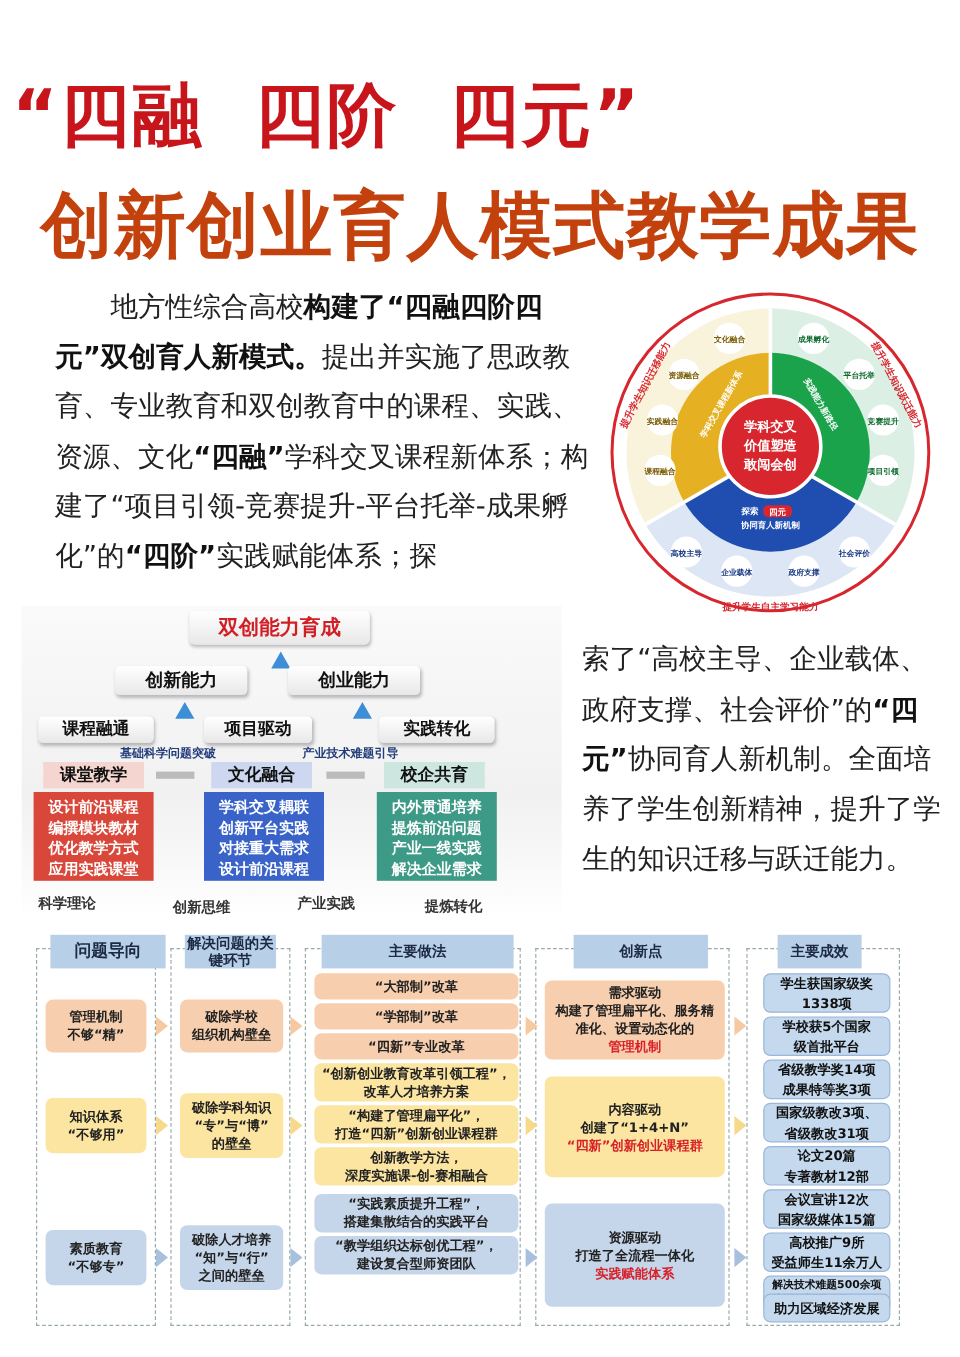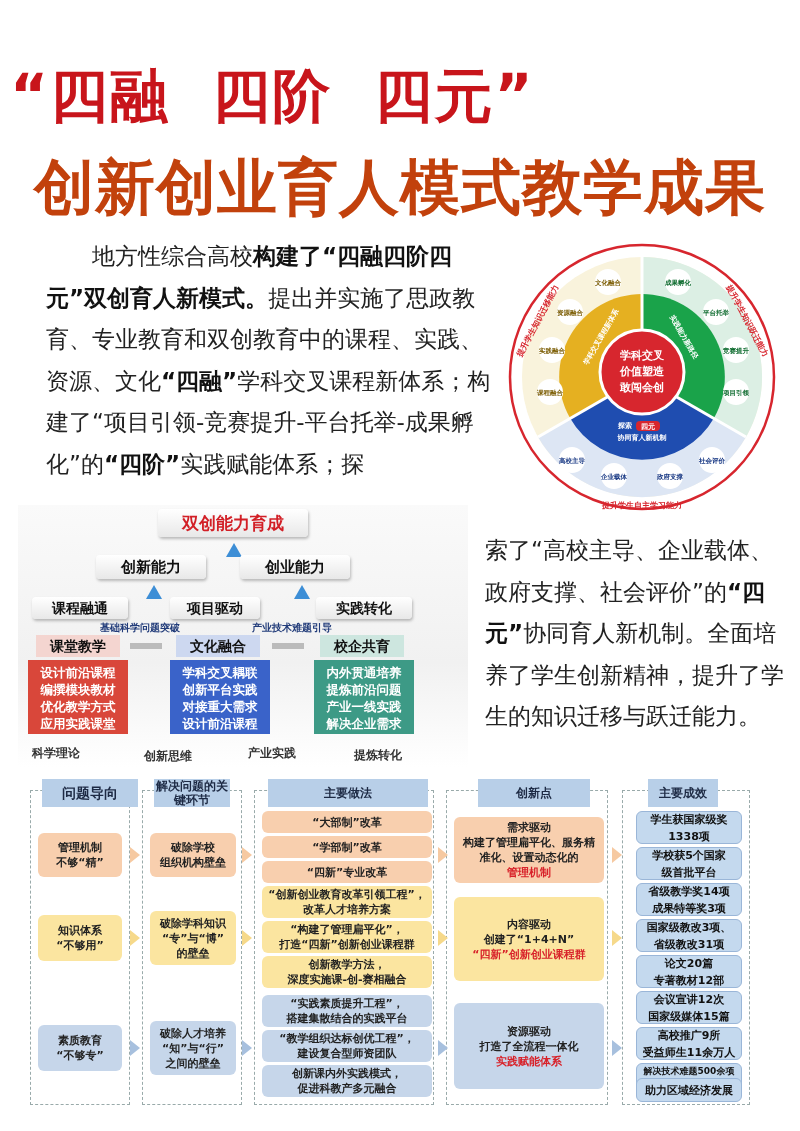--- a/index.html
+++ b/index.html
@@ -242,24 +242,20 @@
   </div>
   <div class="arr b" style="left:212px;top:265px"></div>
   <div class="cell bl" style="left:232px;top:220px;width:170px;height:32px;flex-direction:column">
     <div>“实践素质提升工程”，</div>
       <div>搭建集散结合的实践平台</div>
   </div>
   <div class="cell bl" style="left:232px;top:255px;width:170px;height:32px;flex-direction:column">
     <div>“教学组织达标创优工程”，</div>
       <div>建设复合型师资团队</div>
   </div>
-  <div class="cell bl" style="left:232px;top:290px;width:170px;height:32px;flex-direction:column">
-    <div>创新课内外实践模式，</div>
-      <div>促进科教产多元融合</div>
-  </div>
   <div class="arr b" style="left:408px;top:265px"></div>
   <div class="cell bl" style="left:424px;top:228px;width:150px;height:86px;flex-direction:column">
     <div>资源驱动</div>
     <div>打造了全流程一体化</div>
     <div class="red">实践赋能体系</div>
   </div>
 
   <div class="arr" style="left:582px;top:72px"></div>
   <div class="arr y" style="left:582px;top:155px"></div>
   <div class="arr b" style="left:582px;top:265px"></div>

